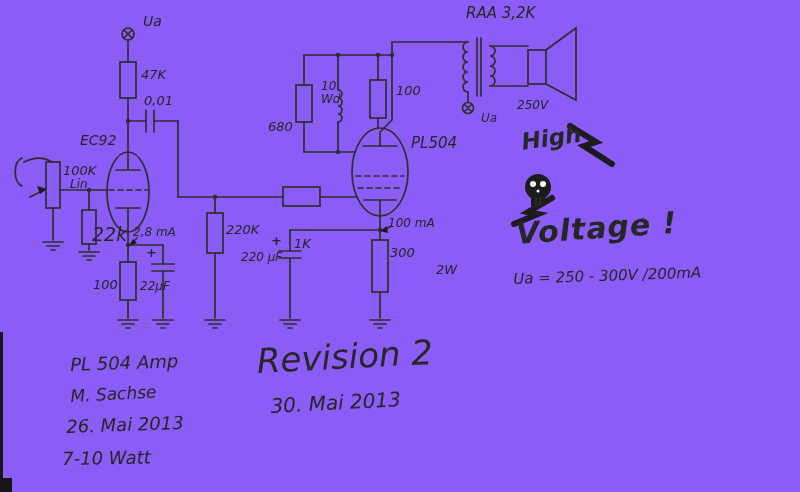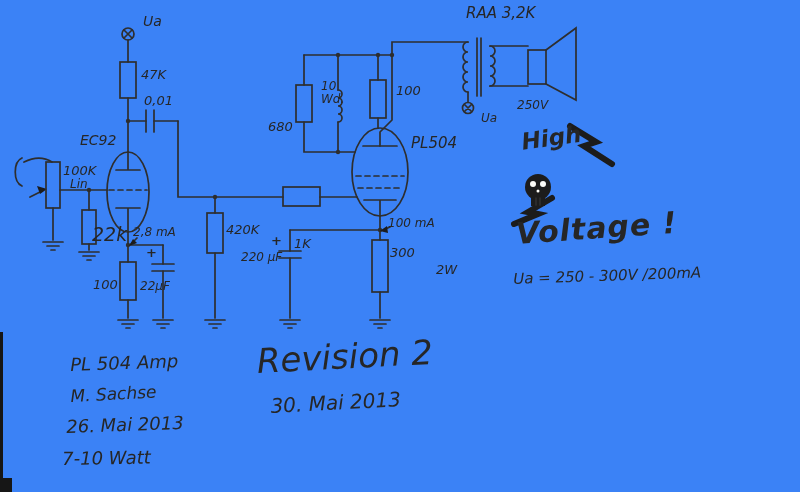--- a/index.html
+++ b/index.html
@@ -1,16 +1,16 @@
 <!DOCTYPE html>
 <html><head>
 <meta charset="utf-8">
 <style>
   html,body{margin:0;padding:0;}
-  #page{position:relative;width:800px;height:492px;background:#3b82f6;overflow:hidden;
+  #page{position:relative;width:800px;height:492px;background:#8b5cf6;overflow:hidden;
         font-family:"DejaVu Sans",sans-serif;}
   .lbl{position:absolute;font-family:"DejaVu Sans",sans-serif;font-style:italic;
        color:#262626;white-space:nowrap;line-height:1.05;transform-origin:left top;}
   .prelines{white-space:pre-line;}
   svg{position:absolute;left:0;top:0;}
   svg *{stroke:#2e2e2e;stroke-width:1.7;fill:none;stroke-linecap:round;}
   svg .dot{fill:#2e2e2e;stroke:none;}
   svg .ink{fill:#1c1c1c;stroke:none;}
   svg .bolt{stroke:#1c1c1c;stroke-width:6;stroke-linejoin:miter;fill:none;}
   svg .white{fill:#fbfbf8;stroke:none;}
@@ -173,21 +173,21 @@
   <div class="lbl" style="left:144px;top:94px;font-size:13px;">0,01</div>
   <div class="lbl" style="left:80px;top:133px;font-size:14px;">EC92</div>
   <div class="lbl" style="left:63px;top:164px;font-size:13px;">100K</div>
   <div class="lbl" style="left:70px;top:178px;font-size:12px;">Lin</div>
   <div class="lbl" style="left:57px;top:225px;font-size:19px;margin-left:35px;">22k</div>
   <div class="lbl" style="left:133px;top:226px;font-size:12px;">2,8 mA</div>
   <div class="lbl" style="left:93px;top:278px;font-size:13px;">100</div>
   <div class="lbl" style="left:146px;top:246px;font-size:13px;font-weight:bold;">+</div>
   <div class="lbl" style="left:140px;top:280px;font-size:12px;">22µF</div>
   <div class="lbl" style="left:294px;top:189px;font-size:13px;margin-top:48px;">1K</div>
-  <div class="lbl" style="left:226px;top:223px;font-size:13px;">420K</div>
+  <div class="lbl" style="left:226px;top:223px;font-size:13px;">220K</div>
   <div class="lbl" style="left:271px;top:234px;font-size:13px;font-weight:bold;">+</div>
   <div class="lbl" style="left:241px;top:251px;font-size:12px;">220 µF</div>
   <div class="lbl" style="left:268px;top:92px;font-size:13px;margin-top:28px;">680</div>
   <div class="lbl prelines" style="left:321px;top:80px;font-size:12px;">10
 Wd.</div>
   <div class="lbl" style="left:396px;top:84px;font-size:13px;">100</div>
   <div class="lbl" style="left:411px;top:136px;font-size:15px;">PL504</div>
   <div class="lbl" style="left:466px;top:6px;font-size:15px;">RAA 3,2K</div>
   <div class="lbl" style="left:477px;top:99px;font-size:12px;margin-left:40px;">250V</div>
   <div class="lbl" style="left:481px;top:112px;font-size:12px;">Ua</div>

